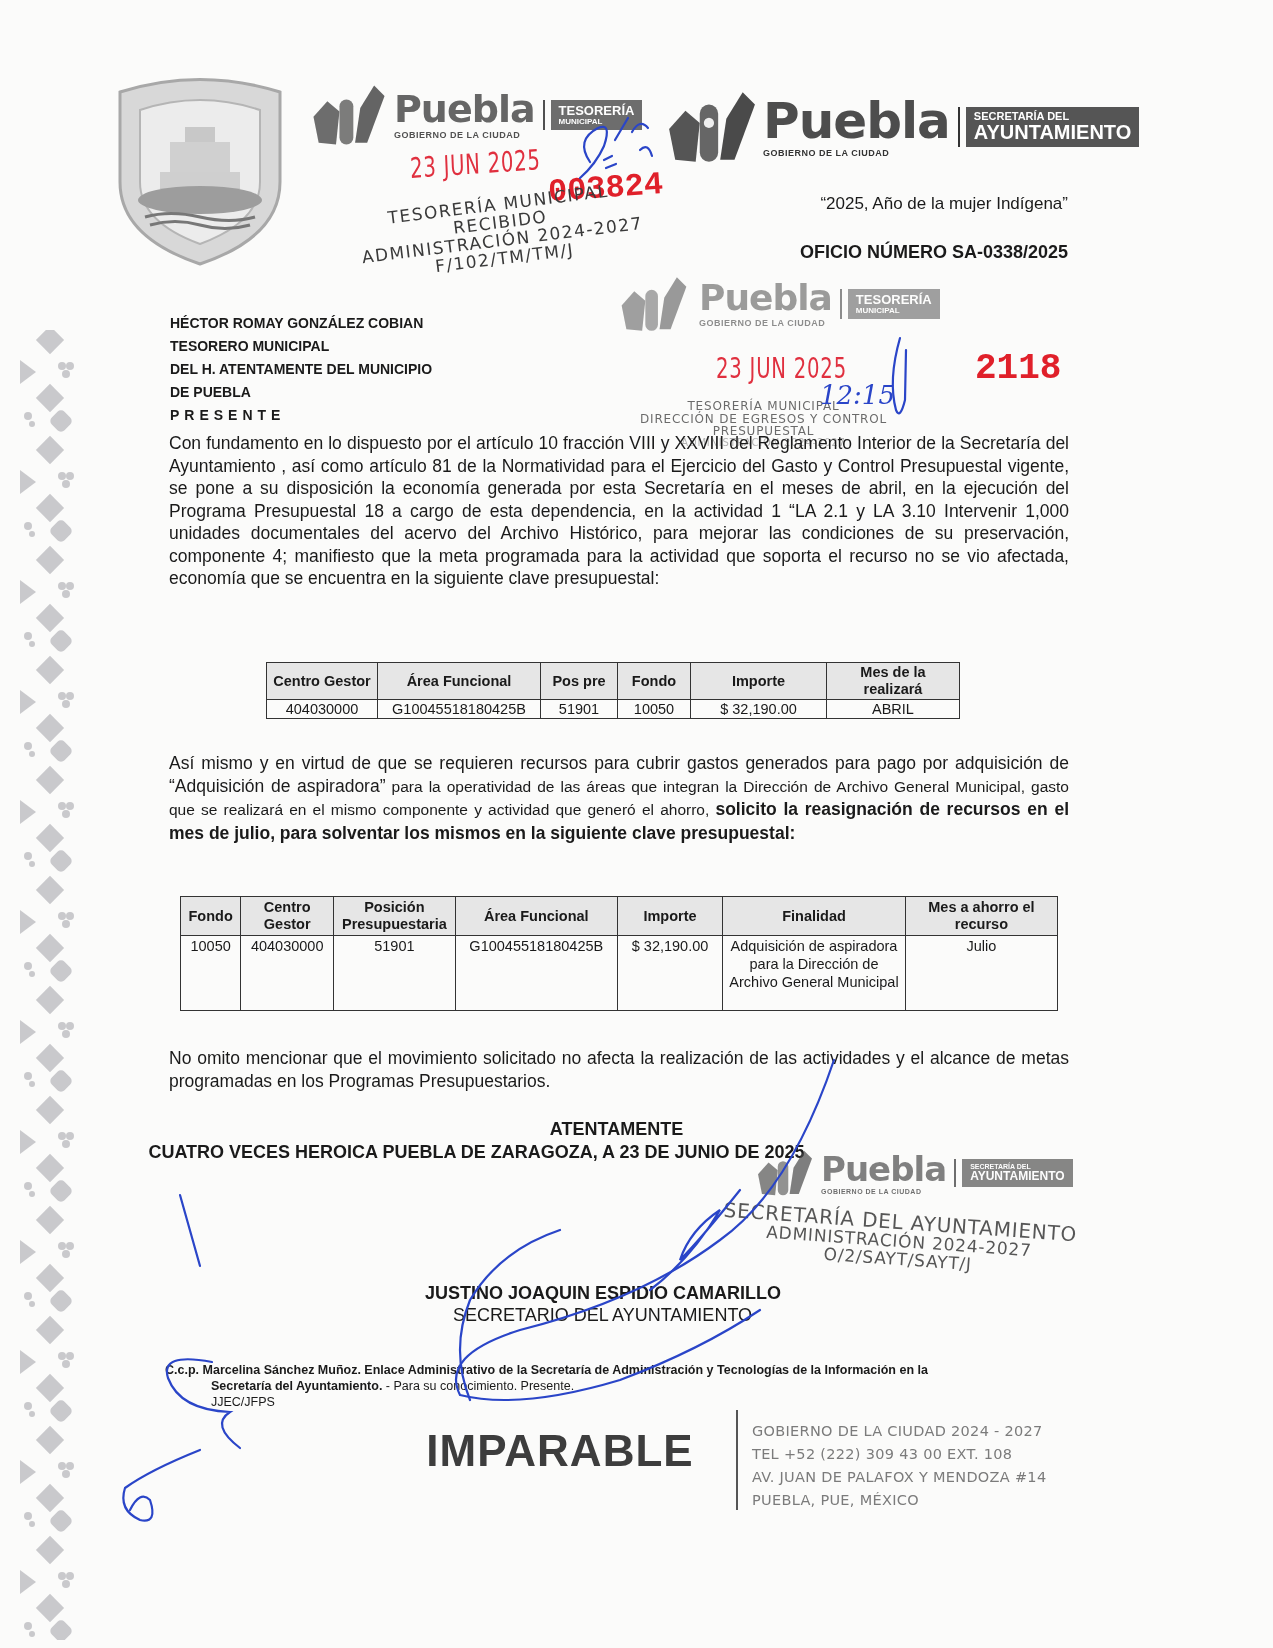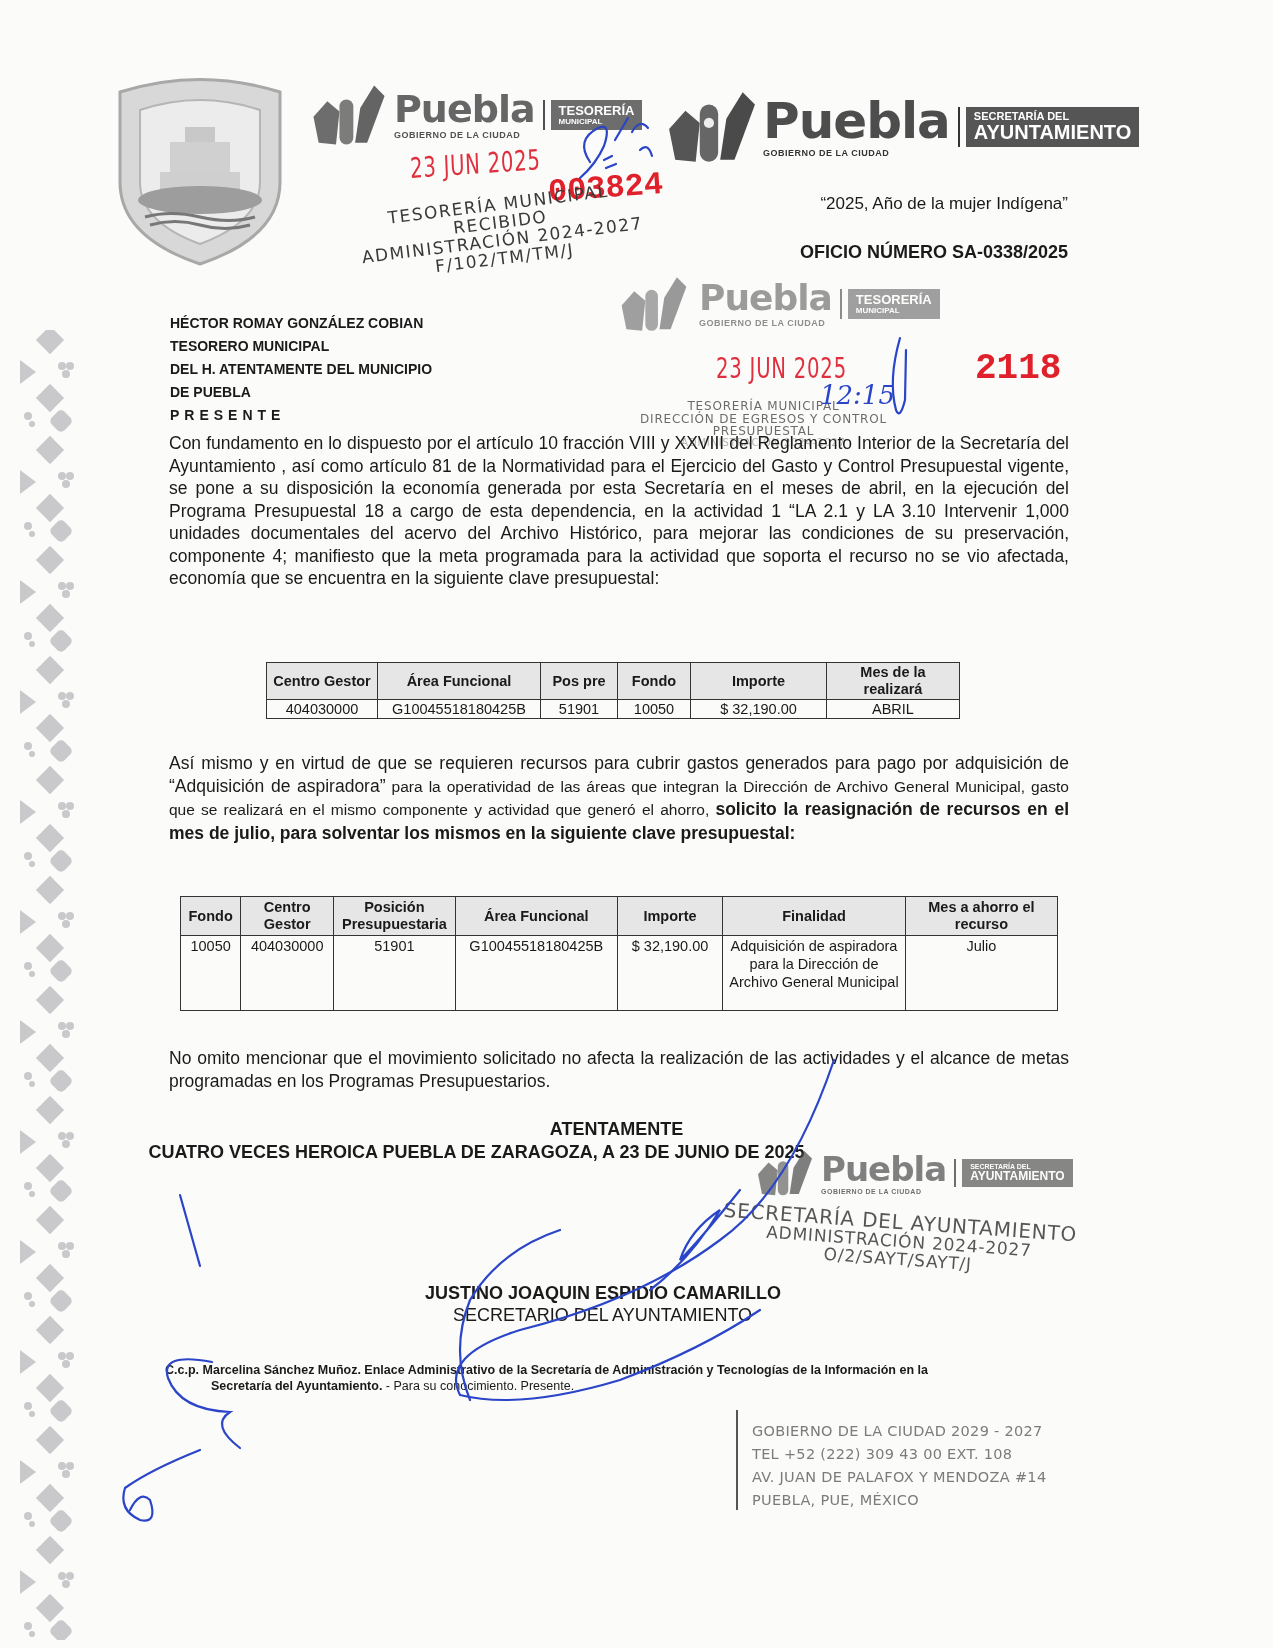--- a/index.html
+++ b/index.html
@@ -310,27 +310,29 @@
 </div>
 
 <div class="abs signer">
   <div class="name">JUSTINO JOAQUIN ESPIDIO CAMARILLO</div>
   <div class="title">SECRETARIO DEL AYUNTAMIENTO</div>
 </div>
 
 <div class="abs ccp">
   <div><b>C.c.p.</b> <b>Marcelina Sánchez Muñoz. Enlace Administrativo de la Secretaría de Administración y Tecnologías de la Información en la</b></div>
   <div class="indent"><b>Secretaría del Ayuntamiento.</b><span class="rest"> - Para su conocimiento. Presente.</span></div>
+  <div class="indent">JJEC/JFPS</div>
 </div>
 
 <div class="abs footer-brand">
+  <div class="l2">IMPARABLE</div>
 </div>
 <div class="abs footer-divider"></div>
 <div class="abs footer-info">
-  <div>GOBIERNO DE LA CIUDAD 2029 - 2027</div>
+  <div>GOBIERNO DE LA CIUDAD 2024 - 2027</div>
   <div>TEL +52 (222) 309 43 00 EXT. 108</div>
   <div>AV. JUAN DE PALAFOX Y MENDOZA #14</div>
   <div>PUEBLA, PUE, MÉXICO</div>
 </div>
 
 <svg class="abs ink" style="left:0;top:0;width:1273px;height:1648px" viewBox="0 0 1273 1648">
   <g fill="none" stroke="#2a45c8" stroke-width="2.2" stroke-linecap="round">
 
     <path d="M590 162 Q575 140 598 128 Q612 122 604 146 Q596 164 580 178"></path>
     <path d="M615 140 L628 118 M632 132 Q640 118 648 128 M640 150 Q648 142 652 156 M604 160 L612 156 M606 168 L616 164"></path>

